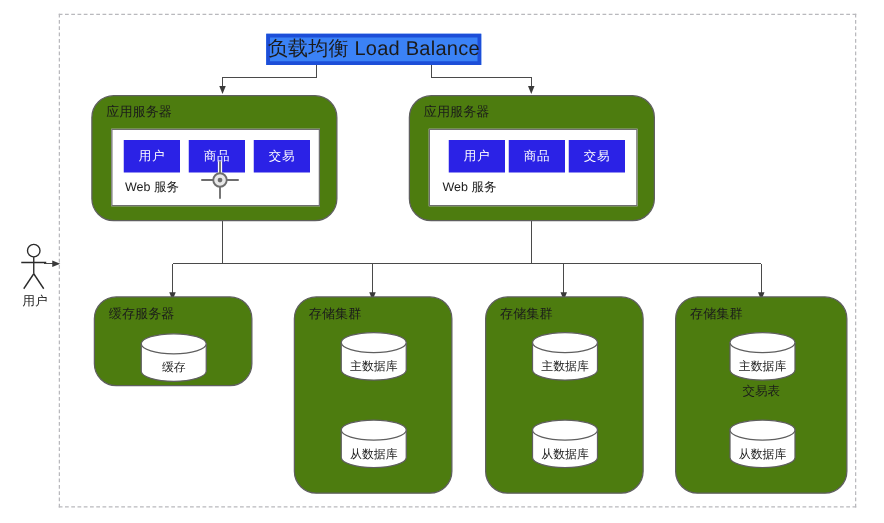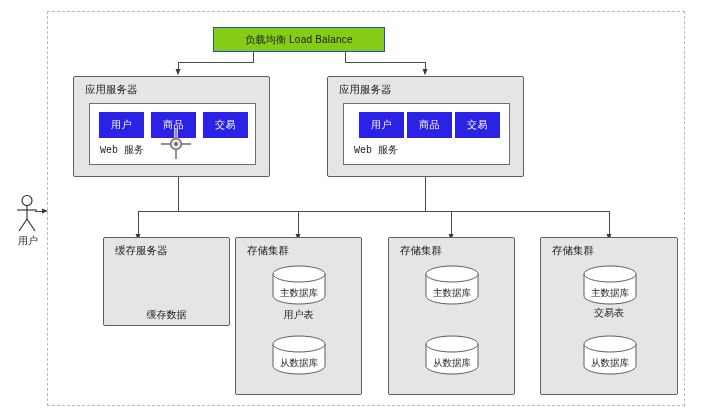--- a/index.html
+++ b/index.html
@@ -12,28 +12,28 @@
   .abs{position:absolute;box-sizing:border-box;}
 
   
   .boundary{
     left:47px;top:11px;width:638px;height:395px;
     border:1px dashed #b9b9bd;background:transparent;
   }
 
   
   .rect{
-    border:1px solid #1d4ed8;background:#84cc16;
+    border:3px solid #1d4ed8;background:#3b82f6;
     display:flex;align-items:center;justify-content:center;
-    font-size:10px;letter-spacing:.2px;white-space:nowrap;
+    font-size:16px;letter-spacing:.2px;white-space:nowrap;
   }
 
   
   .round{
-    border:1px solid #5f5f5f;border-radius:2px;background:#e5e5e5;font-family:Liberation Mono, monospace;
+    border:1px solid #5f5f5f;border-radius:18px;background:#4d7c0f;
   }
   .round-label{
     position:absolute;left:11px;top:6px;font-size:10.5px;white-space:nowrap;
   }
 
   
   .webbox{
     border:1px solid #6f6f6f;background:#ffffff;
   }
   .webbox-label{
@@ -152,39 +152,44 @@
     <div class="round-label">应用服务器</div>
 
     <div class="abs webbox" style="left:15px;top:26px;width:167px;height:62px;">
       <div class="abs chip" style="left:15px;top:8px;width:45px;height:26px;">用户</div>
       <div class="abs chip" style="left:63px;top:8px;width:45px;height:26px;">商品</div>
       <div class="abs chip" style="left:111px;top:8px;width:45px;height:26px;">交易</div>
       <div class="webbox-label">Web 服务</div>
     </div>
   </div>
 
-  <div class="abs round" style="left:75px;top:237px;width:127px;height:89px;margin-left:28px;">
+  <div class="abs round" style="left:75px;top:237px;width:127px;height:72px;">
     <div class="round-label">缓存服务器</div>
 
-
-    <div class="cap" style="top:70px;">缓存数据</div>
+    <div class="cyl" style="left:36px;top:28px;width:54px;height:40px;">
+      <svg width="54" height="40" viewBox="0 0 54 40">
+        <path d="M1,9 L1,31 A26,8 0 0 0 53,31 L53,9" fill="#ffffff" stroke="#5f5f5f" stroke-width="1"></path>
+        <ellipse cx="27" cy="9" rx="26" ry="8" fill="#ffffff" stroke="#5f5f5f" stroke-width="1"></ellipse>
+      </svg>
+      <div class="cyl-text" style="top:22px;">缓存</div>
+    </div>
+
   </div>
 
   <div class="abs round" style="left:235px;top:237px;width:127px;height:158px;">
     <div class="round-label">存储集群</div>
 
     <div class="cyl" style="left:36px;top:27px;width:54px;height:40px;">
       <svg width="54" height="40" viewBox="0 0 54 40">
         <path d="M1,9 L1,31 A26,8 0 0 0 53,31 L53,9" fill="#ffffff" stroke="#5f5f5f" stroke-width="1"></path>
         <ellipse cx="27" cy="9" rx="26" ry="8" fill="#ffffff" stroke="#5f5f5f" stroke-width="1"></ellipse>
       </svg>
       <div class="cyl-text" style="top:22px;">主数据库</div>
     </div>
 
-    <div class="cap" style="top:70px;">用户表</div>
 
     <div class="cyl" style="left:36px;top:97px;width:54px;height:40px;">
       <svg width="54" height="40" viewBox="0 0 54 40">
         <path d="M1,9 L1,31 A26,8 0 0 0 53,31 L53,9" fill="#ffffff" stroke="#5f5f5f" stroke-width="1"></path>
         <ellipse cx="27" cy="9" rx="26" ry="8" fill="#ffffff" stroke="#5f5f5f" stroke-width="1"></ellipse>
       </svg>
       <div class="cyl-text" style="top:22px;">从数据库</div>
     </div>
   </div>
 

